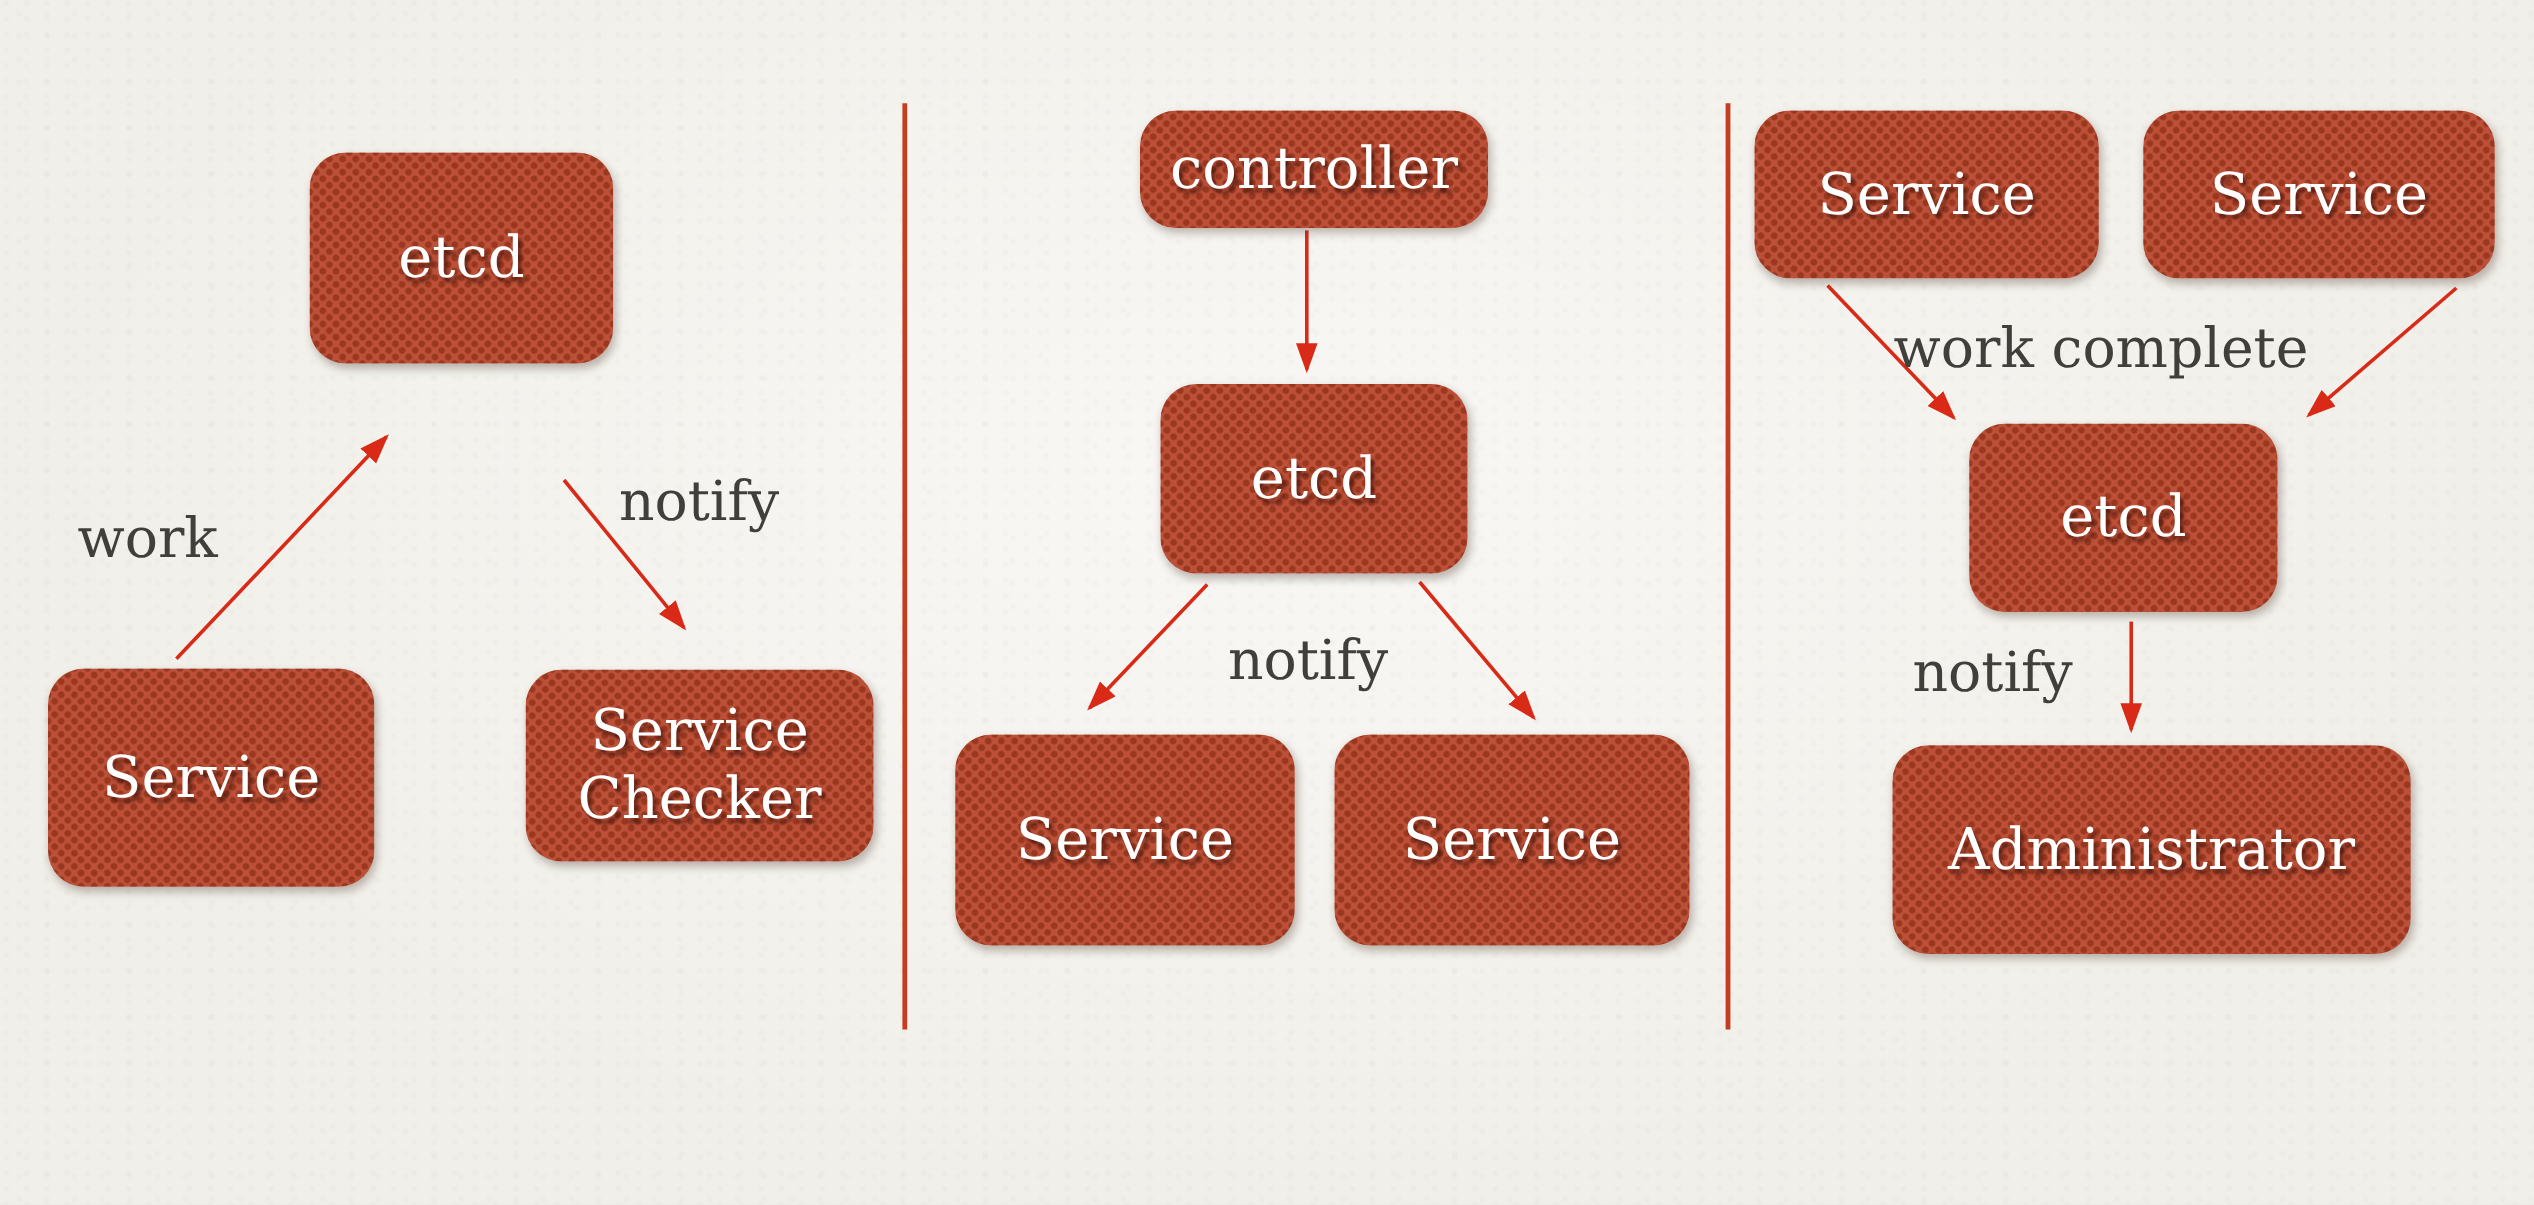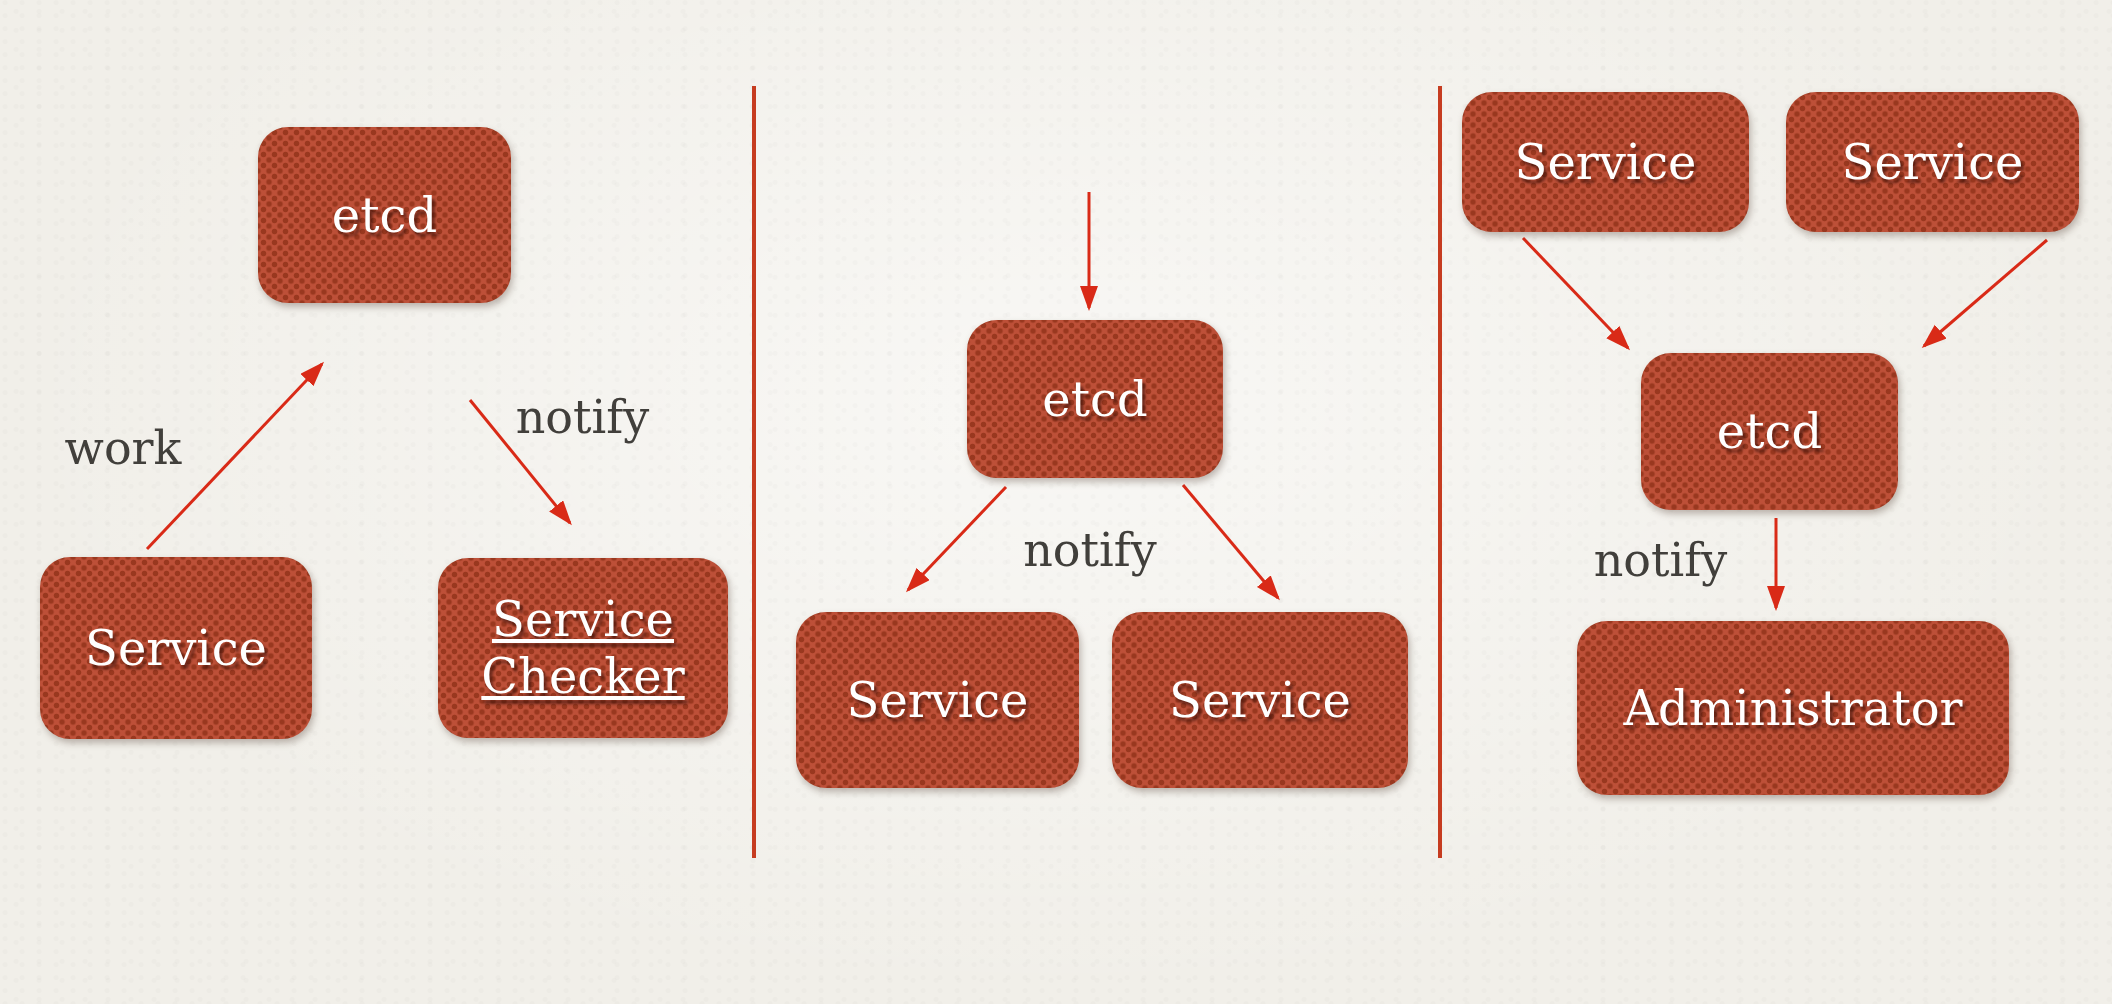--- a/index.html
+++ b/index.html
@@ -100,44 +100,46 @@
 
     <line class="edge" x1="1523" y1="238" x2="1628" y2="348" marker-end="url(#ah)" stroke="#d92a17"></line>
     <line class="edge" x1="2047" y1="240" x2="1924" y2="346" marker-end="url(#ah)" stroke="#d92a17"></line>
     <line class="edge" x1="1776" y1="518" x2="1776" y2="608" marker-end="url(#ah)" stroke="#d92a17"></line>
   </svg>
 
   <div class="node" style="left:258px; top:127px; width:253px; height:176px;">etcd</div>
 
   <div class="node" style="left:40px; top:557px; width:272px; height:182px;">Service</div>
 
-  <div class="node" style="left:438px; top:558px; width:290px; height:180px; padding:0 14px; box-sizing:border-box;text-decoration:underline;">Service Checker</div>
+  <div class="node" style="left:438px; top:558px; width:290px; height:160px; padding:0 14px; box-sizing:border-box;">Service Checker</div>
 
   <div class="edge-label" style="left:8px; top:352px; width:230px;">
     <br>
     <span>work</span>
   </div>
 
   <div class="edge-label" style="left:510px; top:385px; width:145px;">notify</div>
 
+  <div class="node" style="left:950px; top:92px; width:290px; height:98px;">controller</div>
 
   <div class="node" style="left:967px; top:320px; width:256px; height:158px;">etcd</div>
 
   <div class="node" style="left:796px; top:612px; width:283px; height:176px;">Service</div>
 
   <div class="node" style="left:1112px; top:612px; width:296px; height:176px;">Service</div>
 
 
   <div class="edge-label" style="left:1015px; top:518px; width:150px;">notify</div>
 
   <div class="node" style="left:1462px; top:92px; width:287px; height:140px;">Service</div>
 
   <div class="node" style="left:1786px; top:92px; width:293px; height:140px;">Service</div>
 
   <div class="node" style="left:1641px; top:353px; width:257px; height:157px;">etcd</div>
 
   <div class="node" style="left:1548px; top:621px; width:432px; height:174px;margin-left:29px;">Administrator</div>
 
+  <div class="edge-label" style="left:1578px; top:258px; width:345px;">work complete</div>
 
   <div class="edge-label" style="left:1588px; top:528px; width:145px;">notify</div>
 
 
 </div>
 
 </body></html>

